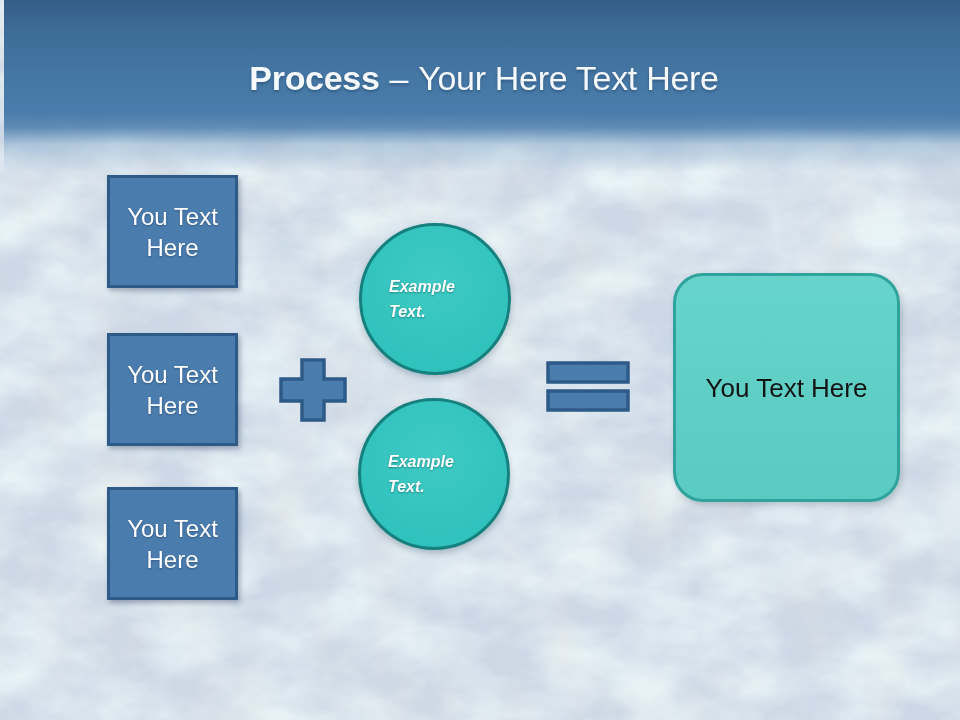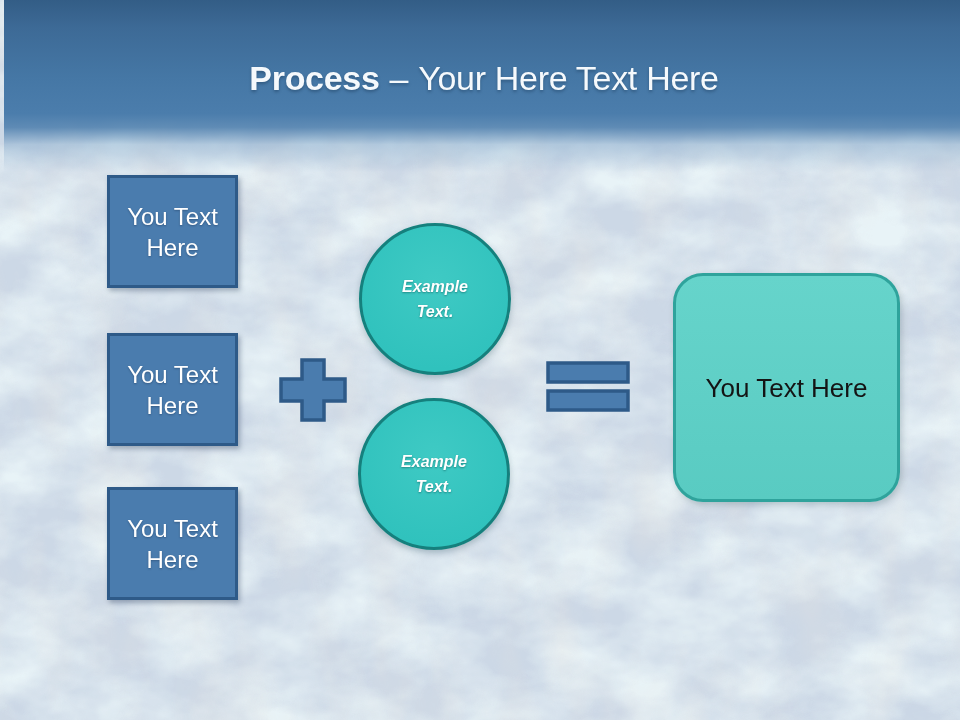--- a/index.html
+++ b/index.html
@@ -70,21 +70,20 @@
   .equals { left: 546px; top: 361px; }
 
   
   .circle {
     position: absolute; width: 152px; height: 152px;
     box-sizing: border-box; border-radius: 50%;
     background: radial-gradient(circle at 50% 38%, #3fcac4 0%, #30c2bd 75%);
     border: 3px solid var(--circle-border, #15807d);
     box-shadow: 0 3px 6px rgba(20, 60, 70, 0.25);
     display: flex; align-items: center; justify-content: center;
-    text-align: center;
   }
   .circle.c1 { left: 359px; top: 223px; }
   .circle.c2 { left: 358px; top: 398px; }
   .circle .label {
     font-size: 16px; font-weight: 700; font-style: italic;
     line-height: 25px; width: 92px;
     text-shadow: 0 1px 2px rgba(0, 60, 60, 0.45);
   }
 
   

